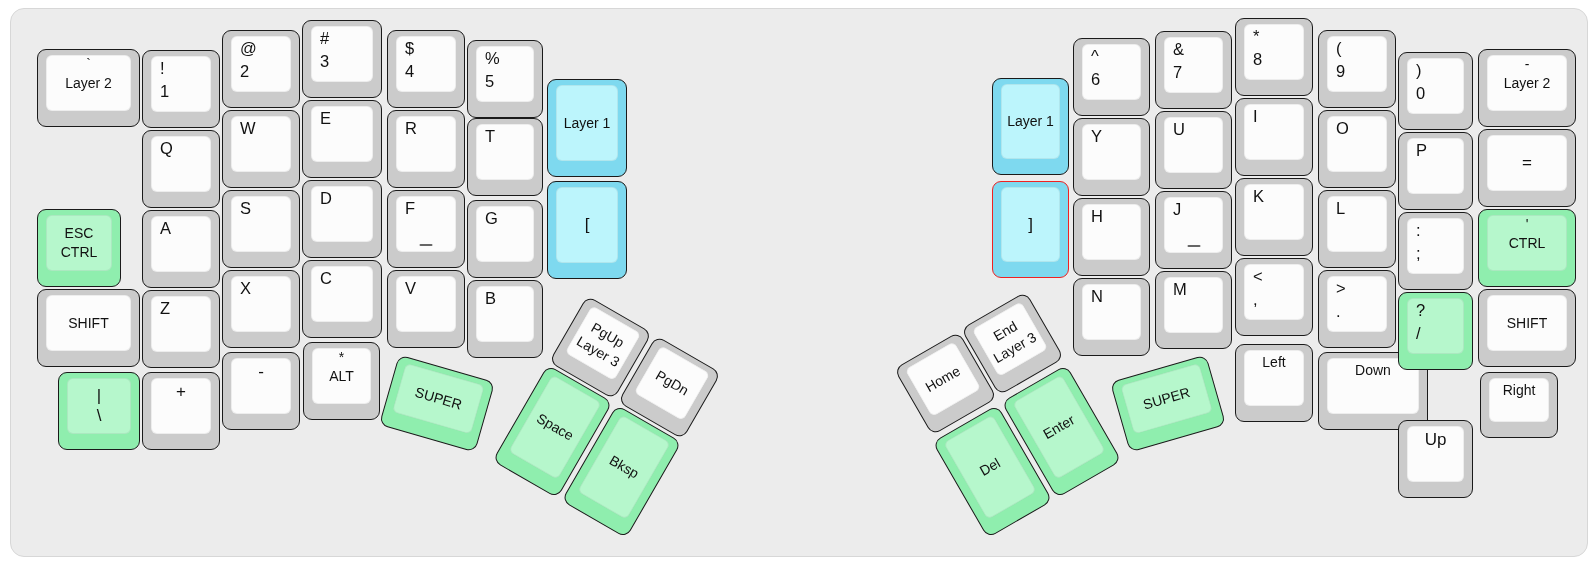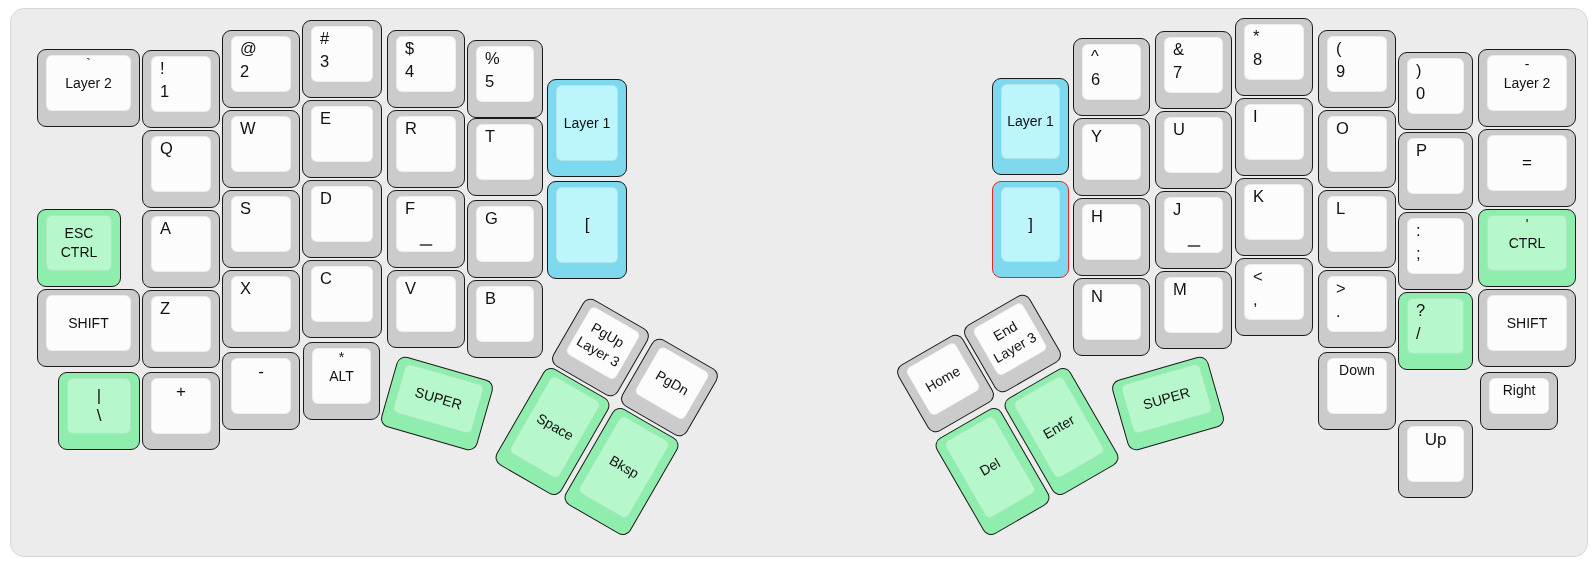--- a/index.html
+++ b/index.html
@@ -429,20 +429,27 @@
       </div>
     </div>
     <div class="key white" style="width: 78px; height: 78px; left: 1235px; top: 258px;">
       <div class="cap">
         <div class="keytop">
           <div class="lg tl">&lt;</div>
           <div class="lg ml">,</div>
         </div>
       </div>
     </div>
+    <div class="key white" style="width: 78px; height: 78px; left: 1235px; top: 344px;">
+      <div class="cap">
+        <div class="keytop">
+          <div class="lg maintop">Left</div>
+        </div>
+      </div>
+    </div>
     <div class="key white" style="width: 78px; height: 78px; left: 1318px; top: 30px;">
       <div class="cap">
         <div class="keytop">
           <div class="lg tl">(</div>
           <div class="lg ml">9</div>
         </div>
       </div>
     </div>
     <div class="key white" style="width: 78px; height: 78px; left: 1318px; top: 110px;">
       <div class="cap">
@@ -459,21 +466,21 @@
       </div>
     </div>
     <div class="key white" style="width: 78px; height: 78px; left: 1318px; top: 270px;">
       <div class="cap">
         <div class="keytop">
           <div class="lg tl">&gt;</div>
           <div class="lg ml">.</div>
         </div>
       </div>
     </div>
-    <div class="key white" style="width: 78px; height: 78px; left: 1318px; top: 352px;">
+    <div class="key white" style="width: 78px; height: 78px; left: 1318px; top: 352px; padding-left: 32px;">
       <div class="cap">
         <div class="keytop">
           <div class="lg maintop">Down</div>
         </div>
       </div>
     </div>
     <div class="key white" style="width: 75px; height: 78px; left: 1398px; top: 52px;">
       <div class="cap">
         <div class="keytop">
           <div class="lg tl">)</div>
@@ -542,21 +549,21 @@
     </div>
     <div class="key white" style="width: 98px; height: 78px; left: 1478px; top: 289px;">
       <div class="cap">
         <div class="keytop">
           <div class="main">
             <span>SHIFT</span>
           </div>
         </div>
       </div>
     </div>
-    <div class="key white" style="width: 78px; height: 58px; left: 1480px; top: 372px;">
+    <div class="key white" style="width: 78px; height: 66px; left: 1480px; top: 372px;">
       <div class="cap">
         <div class="keytop">
           <div class="lg maintop">Right</div>
         </div>
       </div>
     </div>
     <div class="key white" style="width: 75px; height: 77px; left: 974.5px; top: 304.5px; transform: rotate(-30deg);">
       <div class="cap">
         <div class="keytop">
           <div class="main">

